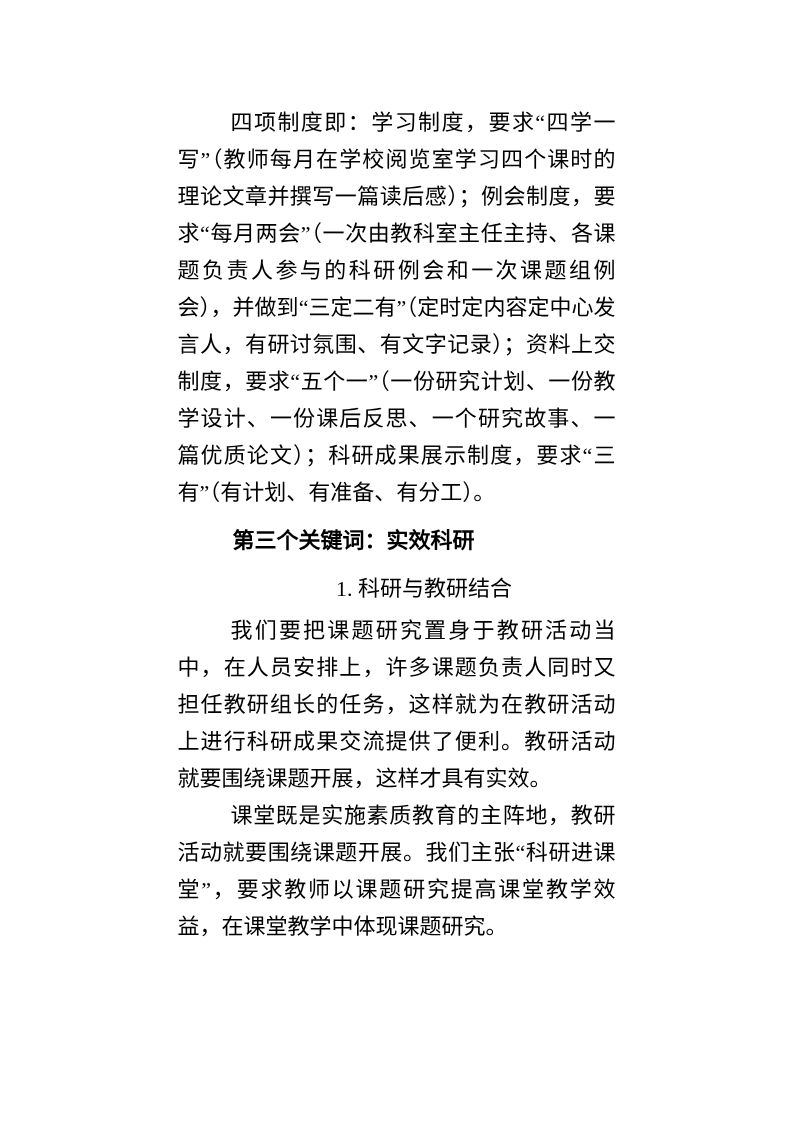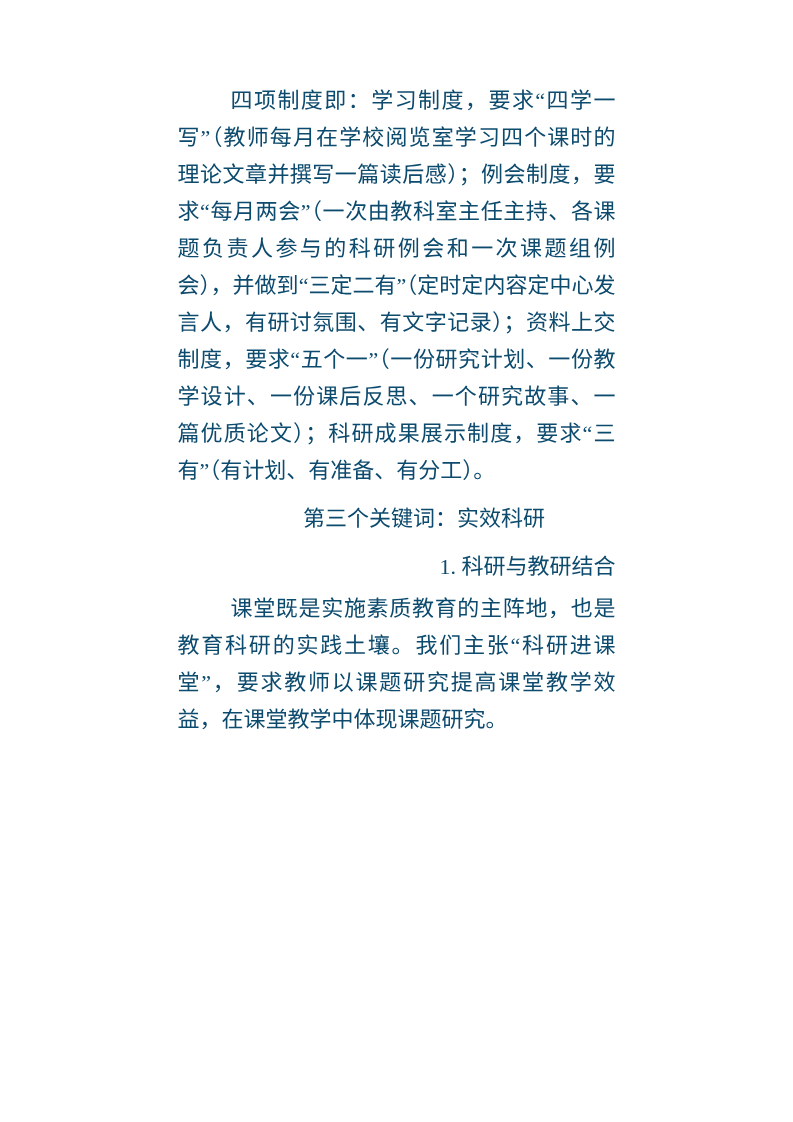--- a/index.html
+++ b/index.html
@@ -7,55 +7,56 @@
     padding: 0;
     background: #ffffff;
   }
   .page {
     position: relative;
     width: 628px;
     height: 1122px;
     margin: 0 auto;
     background: #ffffff;
     box-sizing: border-box;
-    padding: 82px 95px 0 95px;
+    padding: 104px 95px 0 95px;
     overflow: hidden;
     font-family: "Liberation Serif", "DejaVu Serif", serif;
-    color: #0c4a6e;
+    color: #000000;
   }
   .para, .heading, .subheading {
     margin: 0;
     font-size: 22px;
     line-height: 37px;
     text-align: justify;
     text-justify: inter-character;
     text-indent: 53px;
     word-break: break-all;
     overflow-wrap: break-word;
   }
   .heading {
-    font-weight: normal;
-    text-align: center;
+    font-weight: bold;
+    text-align: left;
     text-indent: 55px;
     margin: 11px 0 5px 0;
   }
   .subheading {
     font-weight: normal;
-    text-align: right;
+    text-align: center;
     text-indent: 55px;
     margin: 11px 0 5px 0;
   }
 </style>
 </head>
 <body>
 
 <div class="page">
   <p class="para">四项制度即：学习制度，要求“四学一写”（教师每月在学校阅览室学习四个课时的理论文章并撰写一篇读后感）；例会制度，要求“每月两会”（一次由教科室主任主持、各课题负责人参与的科研例会和一次课题组例会），并做到“三定二有”（定时定内容定中心发言人，有研讨氛围、有文字记录）；资料上交制度，要求“五个一”（一份研究计划、一份教学设计、一份课后反思、一个研究故事、一篇优质论文）；科研成果展示制度，要求“三有”（有计划、有准备、有分工）。</p>
 
   <p class="heading">第三个关键词：实效科研</p>
 
 
   <p class="subheading">1. 科研与教研结合</p>
 
+  <p class="para">我们要把课题研究置身于教研活动当中，在人员安排上，许多课题负责人同时又担任教研组长的任务，这样就为在教研活动上进行科研成果交流提供了便利。教研活动就要围绕课题开展，这样才具有实效。</p>
 
 
-  <p class="para">课堂既是实施素质教育的主阵地，也是教育科研的实践土壤。我们主张“科研进课堂”，要求教师以课题研究提高课堂教学效益，在课堂教学中体现课题研究。</p>
+  <p class="para">课堂既是实施素质教育的主阵地，教研活动就要围绕课题开展。我们主张“科研进课堂”，要求教师以课题研究提高课堂教学效益，在课堂教学中体现课题研究。</p>
 </div>
 
 </body></html>

